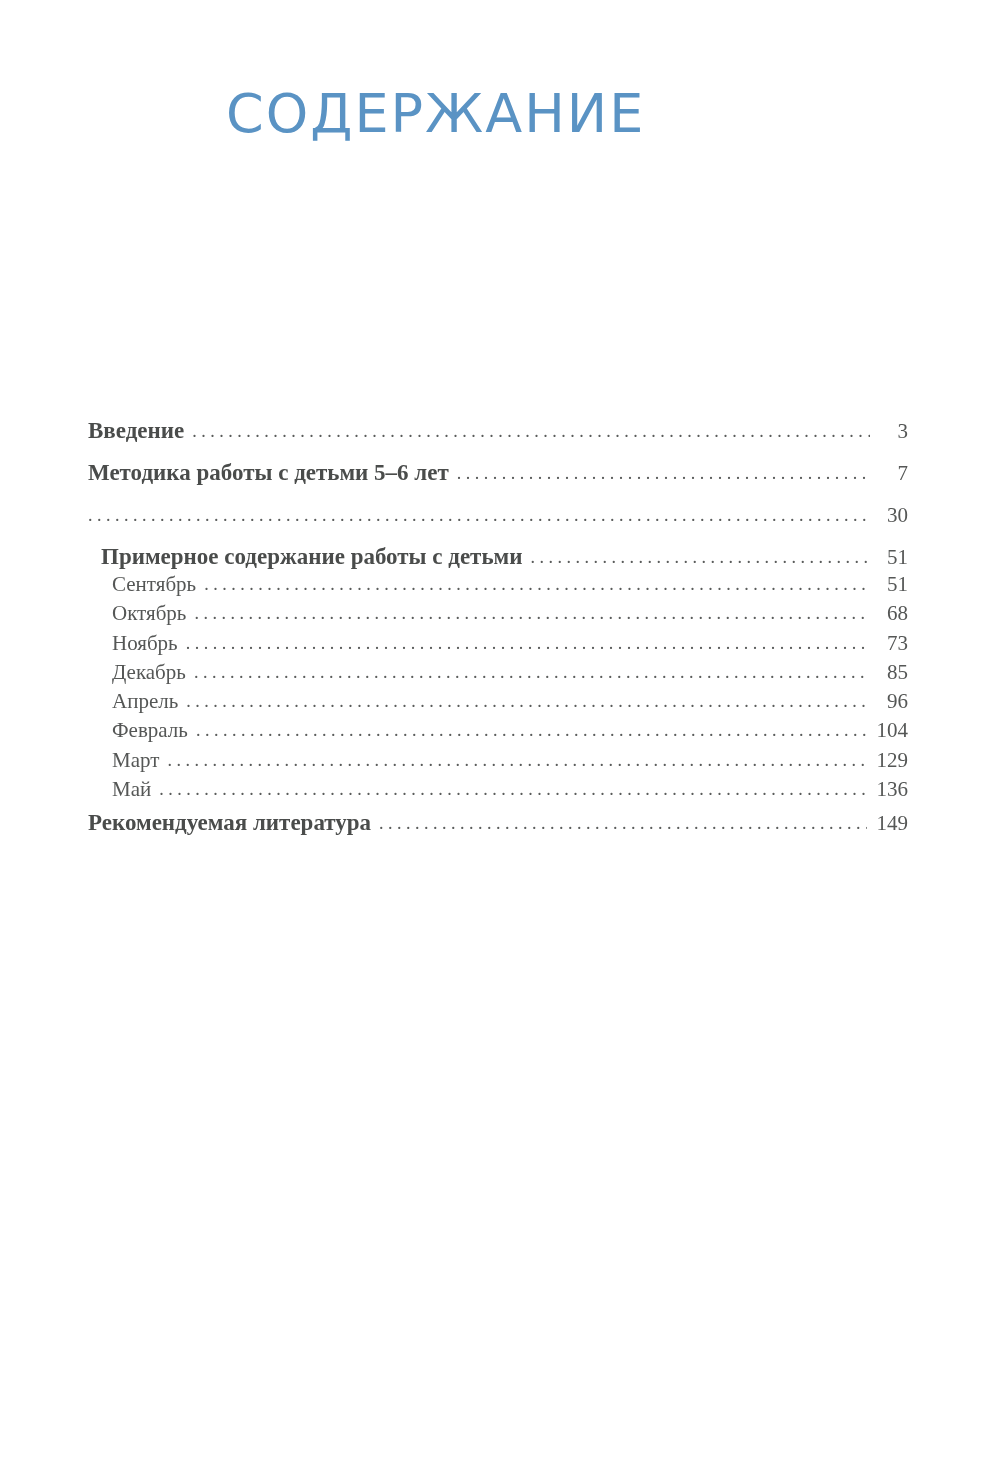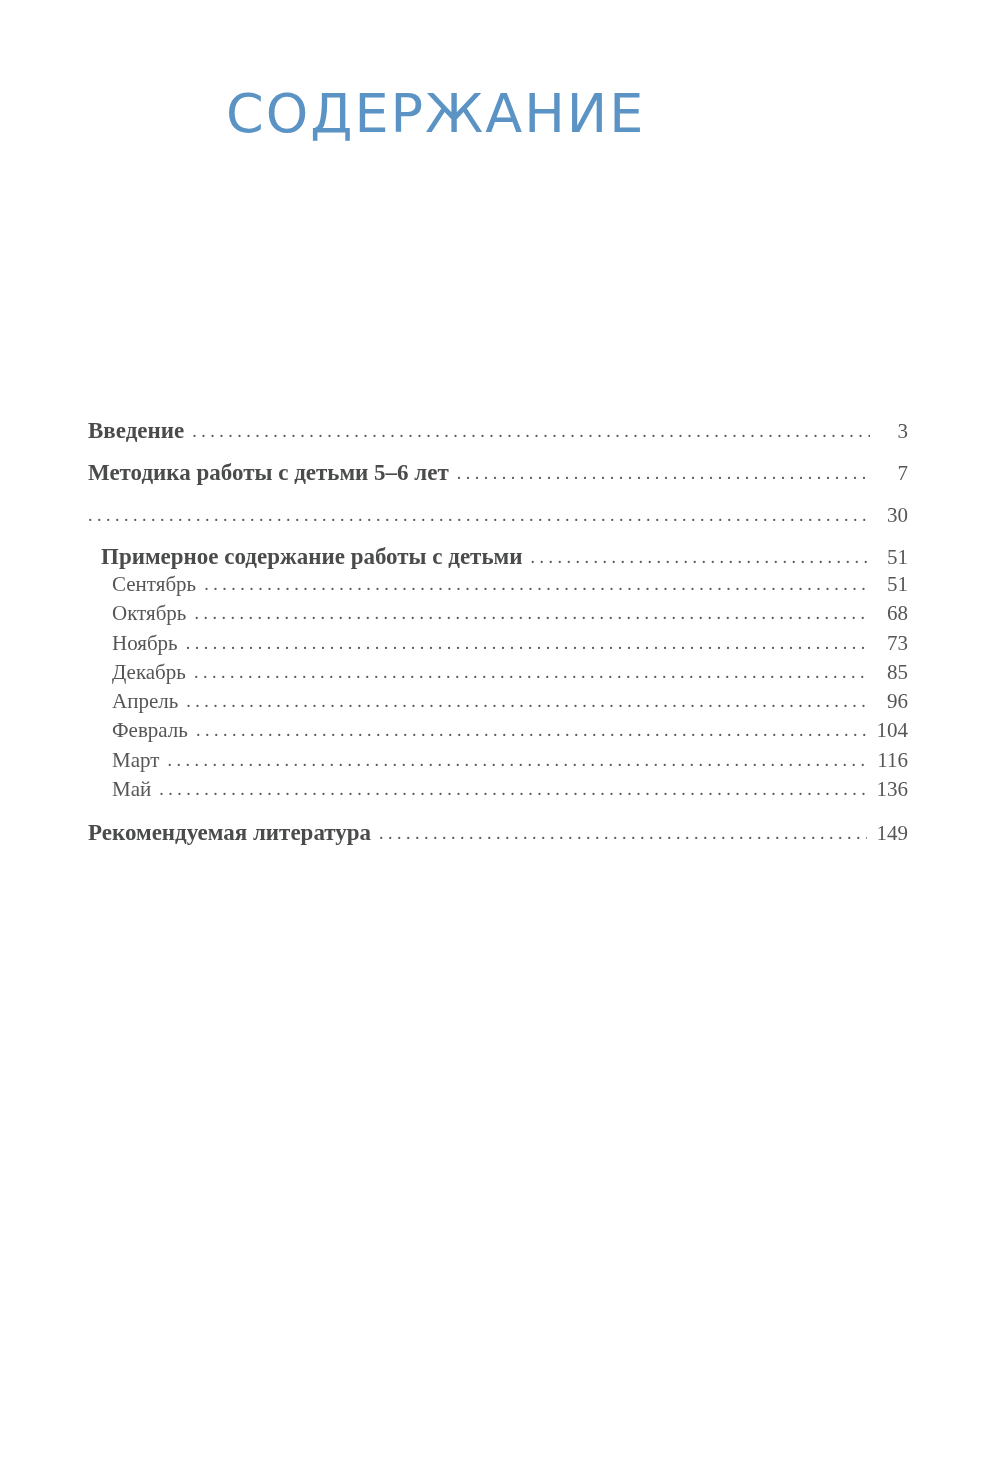--- a/index.html
+++ b/index.html
@@ -10,21 +10,21 @@
       font-size: 54px; letter-spacing: 2px; color: #5a93c4; margin: 0;
     }
     .toc { position: absolute; left: 88px; top: 414px; width: 820px; }
     .row {
       display: flex; align-items: flex-start; font-family: Liberation Serif, serif;
       color: #4a4c4b; white-space: nowrap; overflow: hidden;
     }
     .row.main { font-weight: bold; font-size: 23px; height: 42px; line-height: 34px; }
     .row.sub { font-size: 21px; height: 29.3px; line-height: 29px; padding-left: 24px; color: #555756; }
     .row.main.before-sub { height: 30px; margin-left: 13px; }
-    .row.last { margin-top: 12px; }
+    .row.last { margin-top: 2px; }
     .label { flex: 0 0 auto; padding-right: 8px; }
     .dots {
       flex: 1 1 auto; overflow: hidden; font-weight: normal; letter-spacing: 6px;
       color: #5a5c5b; font-size: 18px;
     }
     .dots::before { content: ". . . . . . . . . . . . . . . . . . . . . . . . . . . . . . . . . . . . . . . . . . . . . . . . . . . . . . . . . . . . . . . . . . . . . . . . . . . . . . . . . . . . . . . . "; letter-spacing: 0; }
     .page { flex: 0 0 auto; font-weight: normal; padding-left: 10px; font-size: 21px; color: #555756; min-width: 28px; text-align: right; }
   </style>
 </head>
 <body>
@@ -77,21 +77,21 @@
     <span class="page">96</span>
   </div>
   <div class="row sub">
     <span class="label">Февраль</span>
     <span class="dots"></span>
     <span class="page">104</span>
   </div>
   <div class="row sub">
     <span class="label">Март</span>
     <span class="dots"></span>
-    <span class="page">116</span>
+    <span class="page">129</span>
   </div>
   <div class="row sub">
     <span class="label">Май</span>
     <span class="dots"></span>
     <span class="page">136</span>
   </div>
   <div class="row main last">
     <span class="label">Рекомендуемая литература</span>
     <span class="dots"></span>
     <span class="page">149</span>

